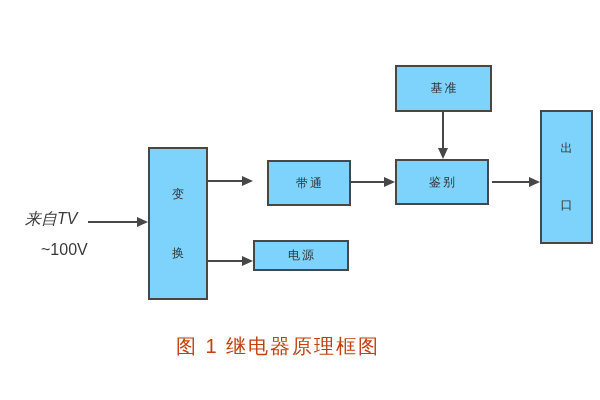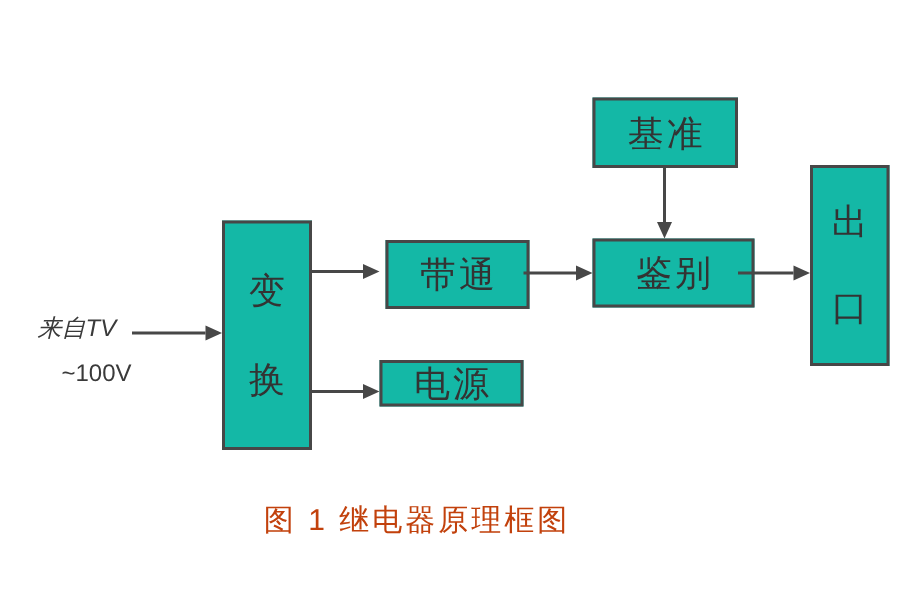--- a/index.html
+++ b/index.html
@@ -9,43 +9,43 @@
     height: 400px;
     background: #ffffff;
     font-family: "Liberation Sans", "DejaVu Sans", sans-serif;
     color: #333333;
     overflow: hidden;
   }
   .box {
     position: absolute;
     box-sizing: border-box;
     border: 2px solid #474747;
-    background: #14b8a6;
+    background: #7dd3fc;
     display: flex;
     align-items: center;
     justify-content: center;
-    font-size: 24px;
+    font-size: 12px;
     letter-spacing: 2px;
     text-indent: 2px;
     color: #333333;
   }
   .vbox {
     flex-direction: column;
     letter-spacing: 0;
     text-indent: 0;
   }
   .vbox .vchar { display: block; line-height: 19px; }
   .gap40 { gap: 40px; }
   .gap38 { gap: 38px; }
 
   .box-transform     { left: 148px; top: 147px; width: 60px;  height: 153px; }
-  .box-bandpass      { left: 257px; top: 160px; width: 96px;  height: 46px; }
+  .box-bandpass      { left: 267px; top: 160px; width: 84px;  height: 46px; }
   .box-power         { left: 253px; top: 240px; width: 96px;  height: 31px; }
   .box-reference     { left: 395px; top: 65px;  width: 97px;  height: 47px; }
-  .box-discriminator { left: 395px; top: 159px; width: 108px;  height: 46px; }
+  .box-discriminator { left: 395px; top: 159px; width: 94px;  height: 46px; }
   .box-output        { left: 540px; top: 110px; width: 53px;  height: 134px; }
 
   .line-h { position: absolute; height: 2px; background: #474747; }
   .line-v { position: absolute; width: 2px; background: #474747; }
   .head-right {
     position: absolute; width: 0; height: 0;
     border-left: 11px solid #474747;
     border-top: 5px solid transparent;
     border-bottom: 5px solid transparent;
   }

